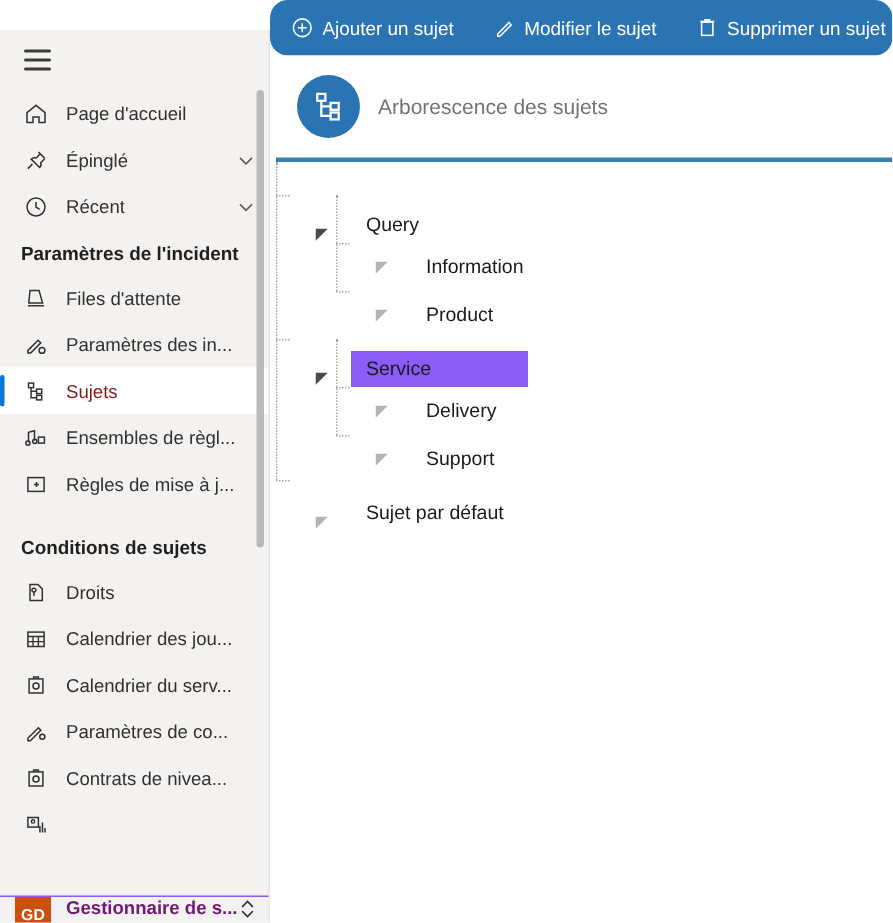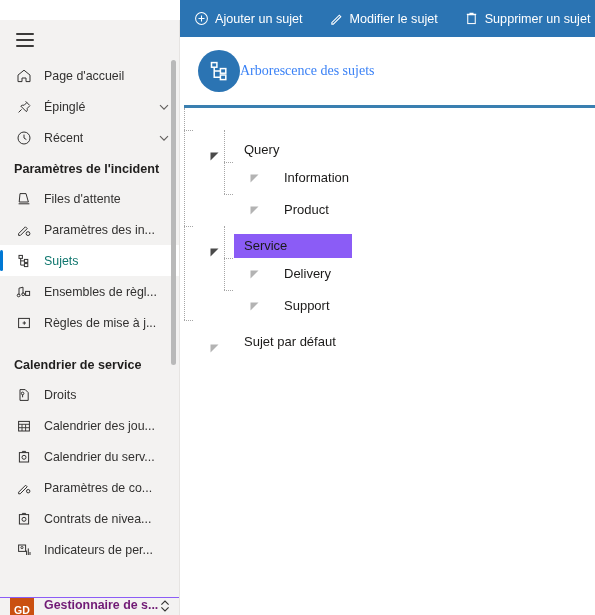--- a/index.html
+++ b/index.html
@@ -93,21 +93,21 @@
     position: absolute;
     left: 0;
     top: 5px;
     bottom: 5px;
     width: 3px;
     background: #0078d4;
     border-radius: 2px;
   }
   .nav-item.selected .lbl {
     font-weight: normal;
-    color: #0f766e;
+    color: #7f1d1d;
   }
   .section-head {
     font-size: 12.6px;
     font-weight: bold;
     color: #201f1e;
     padding: 9px 0 7px 14px;
     white-space: nowrap;
   }
   .section-head.spaced {
     padding-top: 20px;
@@ -172,20 +172,21 @@
     background: #ffffff;
     overflow: hidden;
   }
   .toolbar {
     height: 37px;
     background: #2b74b3;
     display: flex;
     align-items: center;
     padding-left: 14px;
     box-sizing: border-box;
+    border-radius: 12px;
   }
   .tb-btn {
     display: flex;
     align-items: center;
     color: #ffffff;
     font-size: 12.6px;
     margin-right: 26px;
     cursor: pointer;
     white-space: nowrap;
   }
@@ -209,25 +210,24 @@
     width: 42px;
     height: 42px;
     border-radius: 50%;
     background: #2b74b3;
     display: flex;
     align-items: center;
     justify-content: center;
     flex: 0 0 42px;
   }
   .header-title {
-    margin-left: 0;
+    margin-left: 12px;
     font-size: 14px;
-    color: #3b82f6;
+    color: #737373;
     white-space: nowrap;
-    font-family: Liberation Serif, serif;
   }
   .blue-rule {
     height: 3px;
     background: #3a7fb0;
     margin-left: 4px;
   }
 
   
   .tree {
     position: relative;
@@ -384,21 +384,21 @@
     <div class="nav-item">
       <span class="ico">
         <svg width="16" height="16" viewBox="0 0 16 16">
             <rect x="2.6" y="3.4" width="10.8" height="9.2" fill="none" stroke="#323130" stroke-width="1"></rect>
             <path d="M6.6 8h3.4M8.3 6.3v3.4" stroke="#323130" stroke-width="1"></path>
           </svg>
       </span>
       <span class="lbl">Règles de mise à j...</span>
     </div>
 
-    <div class="section-head spaced">Calendrier de service</div>
+    <div class="section-head spaced">Conditions de sujets</div>
 
     <div class="nav-item">
       <span class="ico">
         <svg width="16" height="16" viewBox="0 0 16 16">
             <path d="M4 2.6h5.2l3 3v7.8H4z" fill="none" stroke="#323130" stroke-width="1"></path>
             <circle cx="6.6" cy="6.4" r="1.3" fill="none" stroke="#323130" stroke-width="1"></circle>
             <path d="M6.6 7.7v2.6" stroke="#323130" stroke-width="1"></path>
           </svg>
       </span>
       <span class="lbl">Droits</span>
@@ -447,21 +447,20 @@
     </div>
 
     <div class="nav-item">
       <span class="ico">
         <svg width="16" height="16" viewBox="0 0 16 16">
             <rect x="2.6" y="3" width="7" height="6.4" fill="none" stroke="#323130" stroke-width="1"></rect>
             <circle cx="6" cy="5.6" r="1.1" fill="none" stroke="#323130" stroke-width="0.9"></circle>
             <path d="M10.6 13V8.6M12.3 13V6.4M14 13v-3" stroke="#323130" stroke-width="1"></path>
           </svg>
       </span>
-      <span class="lbl">Indicateurs de per...</span>
     </div>
 
     <div class="sb-scroll"></div>
 
     <div class="account-bar">
       <div class="avatar">GD</div>
       <div class="acc-lbl">Gestionnaire de s...</div>
       <div class="acc-chev">
         <svg width="12" height="16" viewBox="0 0 12 16">
             <path d="M2.4 6.6 6 3l3.6 3.6M2.4 9.4 6 13l3.6-3.6" fill="none" stroke="#323130" stroke-width="1.1"></path>

